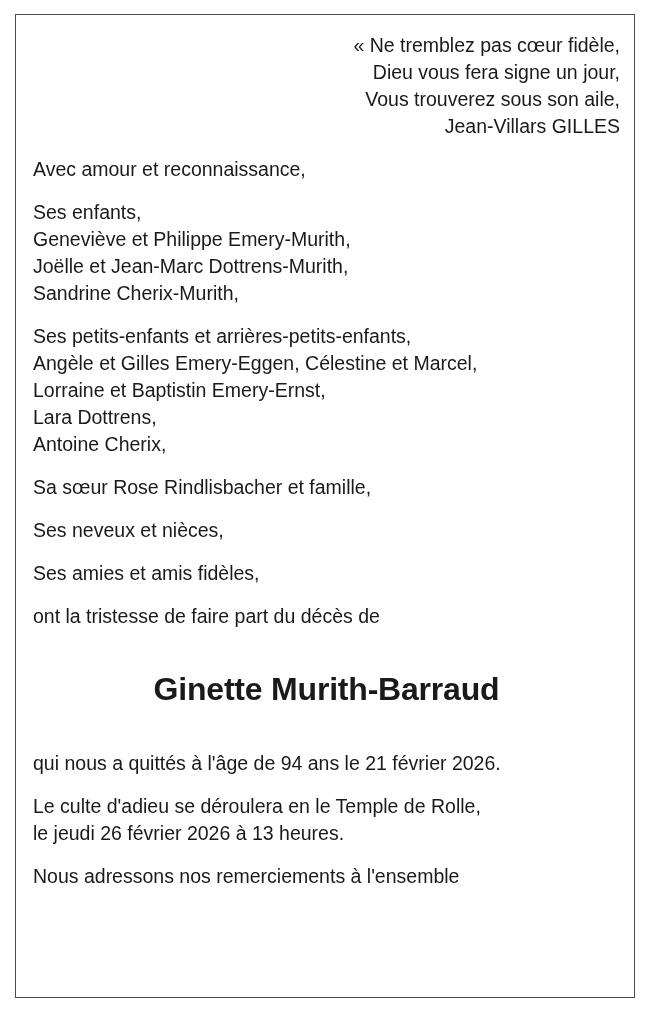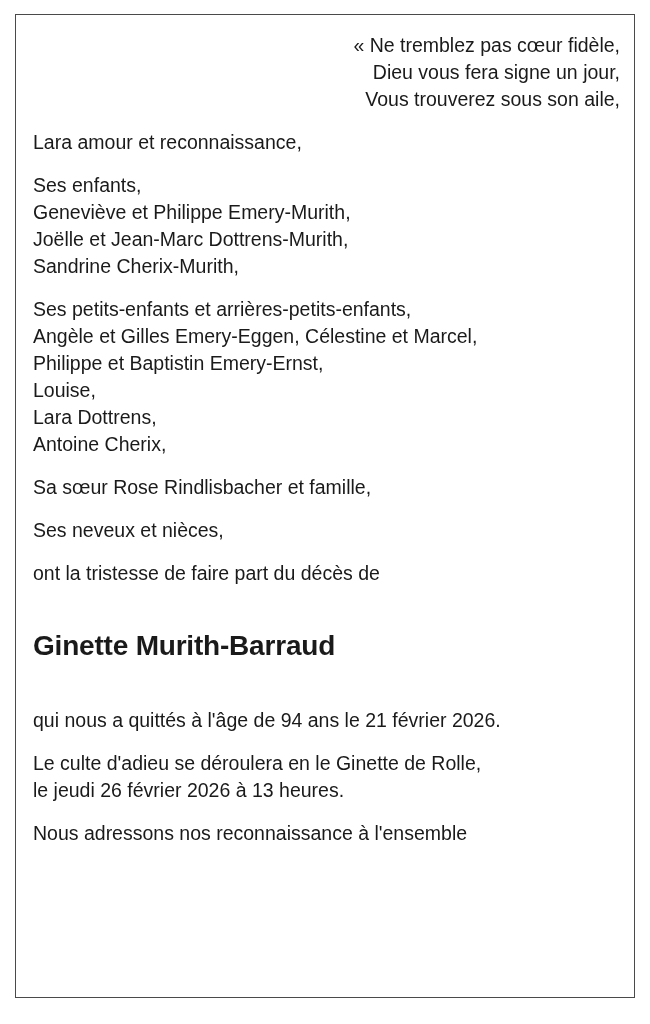--- a/index.html
+++ b/index.html
@@ -51,23 +51,23 @@
     text-align: right;
     white-space: nowrap;
   }
   .block {
     margin-top: 16px;
   }
   .block .line {
     display: block;
   }
   .deceased-name {
-    text-align: left;
+    text-align: center;
     font-weight: bold;
-    font-size: 28px;
+    font-size: 32px;
     line-height: 34px;
     margin-top: 42px;
     margin-bottom: 44px;
     letter-spacing: -0.2px;
   }
   .tight {
     margin-top: 32px;
   }
 </style>
 </head>
@@ -75,65 +75,68 @@
 
 <div class="page">
   <div class="frame"></div>
 
   <div class="content">
 
     <div class="poem">
       <span class="line">« Ne tremblez pas cœur fidèle,</span>
       <span class="line">Dieu vous fera signe un jour,</span>
       <span class="line">Vous trouverez sous son aile,</span>
+      <span class="line attribution">Jean-Villars GILLES</span>
     </div>
 
     <div class="block">
-      <span class="line">Lara amour et reconnaissance,</span>
+      <span class="line">Avec amour et reconnaissance,</span>
     </div>
 
     <div class="block">
       <span class="line">Ses enfants,</span>
       <span class="line">Geneviève et Philippe Emery-Murith,</span>
       <span class="line">Joëlle et Jean-Marc Dottrens-Murith,</span>
       <span class="line">Sandrine Cherix-Murith,</span>
     </div>
 
     <div class="block">
       <span class="line">Ses petits-enfants et arrières-petits-enfants,</span>
       <span class="line">Angèle et Gilles Emery-Eggen, Célestine et Marcel,</span>
-      <span class="line">Philippe et Baptistin Emery-Ernst,</span>
-      <span class="line">Louise,</span>
+      <span class="line">Lorraine et Baptistin Emery-Ernst,</span>
       <span class="line">Lara Dottrens,</span>
       <span class="line">Antoine Cherix,</span>
     </div>
 
     <div class="block">
       <span class="line">Sa sœur Rose Rindlisbacher et famille,</span>
     </div>
 
     <div class="block">
       <span class="line">Ses neveux et nièces,</span>
     </div>
 
+    <div class="block">
+      <span class="line">Ses amies et amis fidèles,</span>
+    </div>
 
     <div class="block">
       <span class="line">ont la tristesse de faire part du décès de</span>
     </div>
 
     <div class="deceased-name">Ginette Murith-Barraud</div>
 
     <div class="tight">
       <span class="line">qui nous a quittés à l'âge de 94 ans le 21 février 2026.</span>
     </div>
 
     <div class="block">
-      <span class="line">Le culte d'adieu se déroulera en le Ginette de Rolle,</span>
+      <span class="line">Le culte d'adieu se déroulera en le Temple de Rolle,</span>
       <span class="line">le jeudi 26 février 2026 à 13 heures.</span>
     </div>
 
     <div class="block">
-      <span class="line">Nous adressons nos reconnaissance à l'ensemble</span>
+      <span class="line">Nous adressons nos remerciements à l'ensemble</span>
 
     </div>
 
   </div>
 </div>
 
 </body></html>

